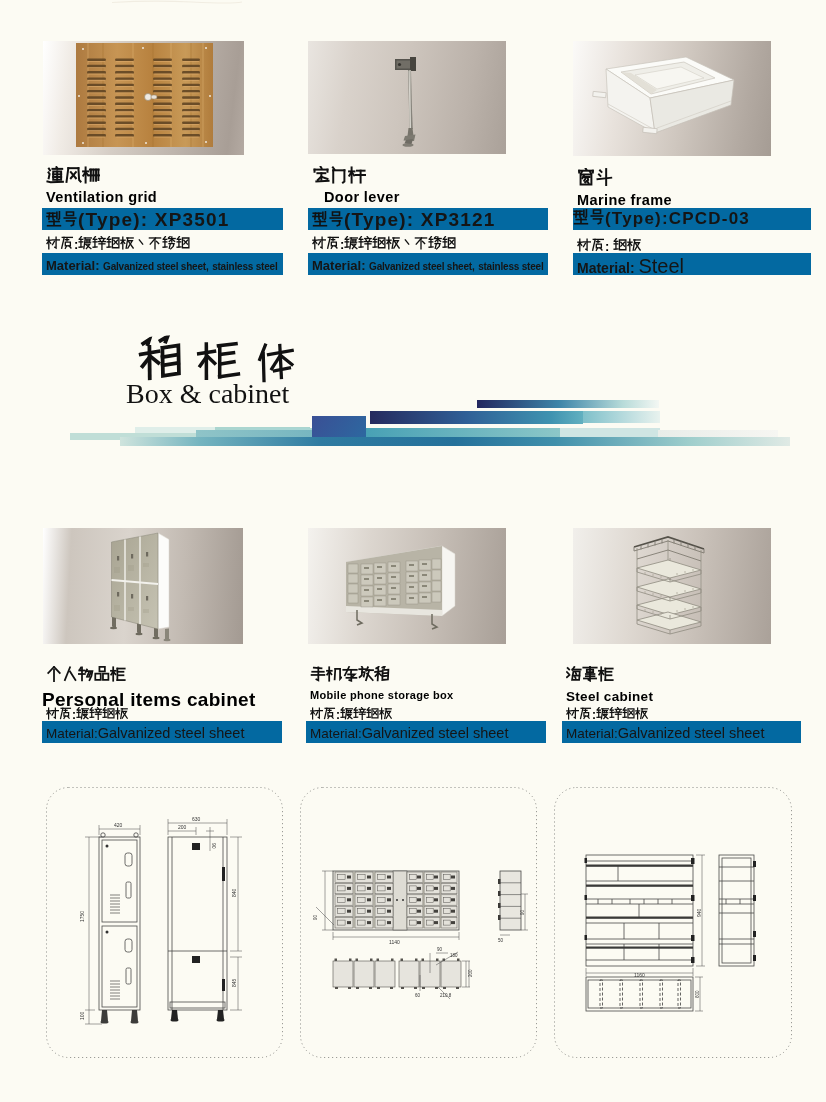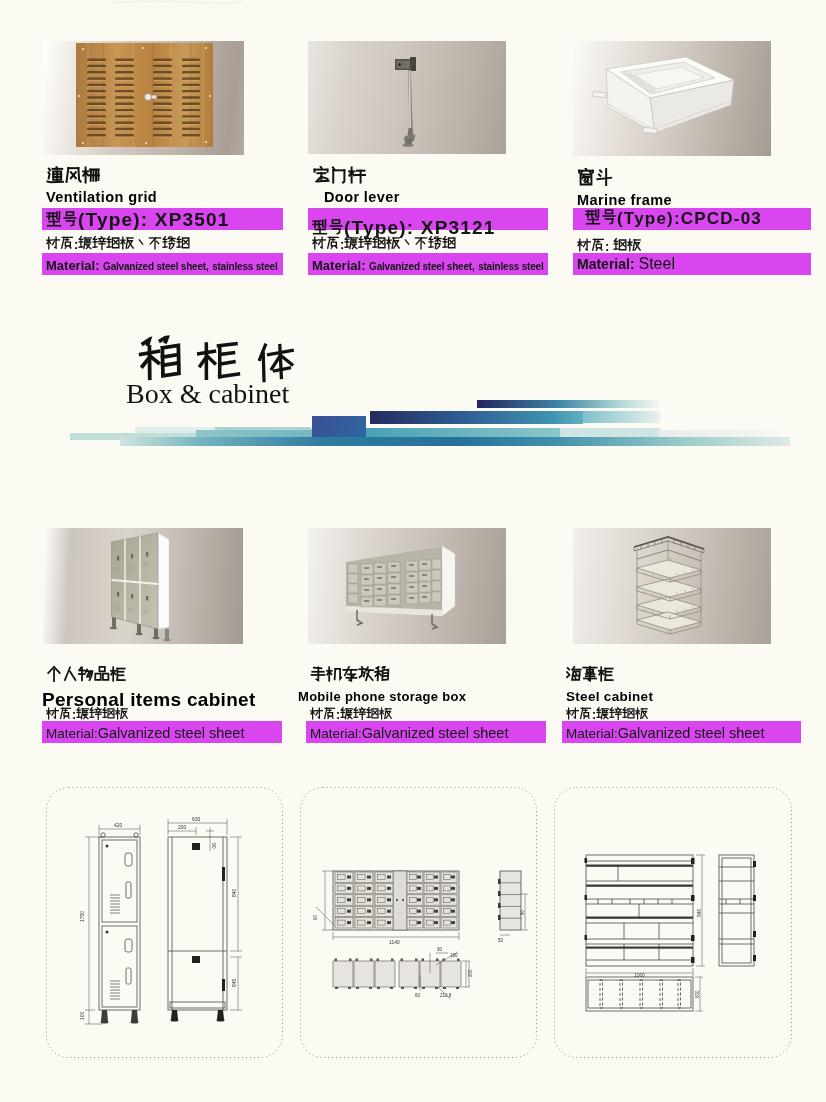--- a/index.html
+++ b/index.html
@@ -1,18 +1,18 @@
 <!DOCTYPE html>
 <html><head><meta charset="utf-8">
 <style>
 html,body{margin:0;padding:0}
 body{width:826px;height:1102px;background:#fcfbf3;font-family:"Liberation Sans",sans-serif;position:relative;overflow:hidden}
 .ab{position:absolute}
 .hz{display:inline-block}
-.bar{background:#d946ef;color:#151515}
+.bar{background:#0369a1;color:#151515}
 .en{font-weight:bold;color:#000000}
 svg{display:block}
 .hz{display:inline-block}
 </style></head><body>
 
 <svg width="0" height="0" style="position:absolute">
     <defs>
       <g id="hz-tong">
         <path d="M16 14 L22 24"></path>
         <path d="M14 36 L20 44 L15 68"></path>
@@ -528,21 +528,21 @@
 
 <div class="ab" style="left:312px;top:166px;height:20px"><svg class="hz" style="vertical-align:-0.08em" width="18" height="18" viewBox="0 0 100 100">
       <use href="#hz-ding" fill="none" stroke="#111" stroke-width="11" stroke-linecap="square" stroke-linejoin="miter"></use>
     </svg><svg class="hz" style="vertical-align:-0.08em" width="18" height="18" viewBox="0 0 100 100">
       <use href="#hz-men" fill="none" stroke="#111" stroke-width="11" stroke-linecap="square" stroke-linejoin="miter"></use>
     </svg><svg class="hz" style="vertical-align:-0.08em" width="18" height="18" viewBox="0 0 100 100">
       <use href="#hz-gan" fill="none" stroke="#111" stroke-width="11" stroke-linecap="square" stroke-linejoin="miter"></use>
     </svg></div>
 <div class="ab en" style="left:324px;top:189px;font-size:14.5px;letter-spacing:0.4px">Door lever</div>
 <div class="ab bar" style="left:308px;top:208px;width:240px;height:22px">
-    <div style="padding:9px 0 0 4px;white-space:nowrap"><svg class="hz" style="vertical-align:-0.08em" width="16" height="16" viewBox="0 0 100 100">
+    <div style="padding:1px 0 0 4px;white-space:nowrap"><svg class="hz" style="vertical-align:-0.08em" width="16" height="16" viewBox="0 0 100 100">
         <use href="#hz-xing2" fill="none" stroke="#111" stroke-width="10" stroke-linecap="square" stroke-linejoin="miter"></use>
       </svg><svg class="hz" style="vertical-align:-0.08em" width="16" height="16" viewBox="0 0 100 100">
         <use href="#hz-hao" fill="none" stroke="#111" stroke-width="10" stroke-linecap="square" stroke-linejoin="miter"></use>
       </svg><span style="font-size:19px;font-weight:bold;letter-spacing:1.2px">(Type): XP3121</span></div>
   </div>
 <div class="ab" style="left:312px;top:235px;height:18px"><svg class="hz" style="vertical-align:-0.08em" width="14" height="14" viewBox="0 0 100 100">
       <use href="#hz-cai" fill="none" stroke="#111" stroke-width="9.5" stroke-linecap="square" stroke-linejoin="miter"></use>
     </svg><svg class="hz" style="vertical-align:-0.08em" width="14" height="14" viewBox="0 0 100 100">
       <use href="#hz-zhi4" fill="none" stroke="#111" stroke-width="9.5" stroke-linecap="square" stroke-linejoin="miter"></use>
     </svg><span style="font-size:13px;font-weight:bold">:</span><svg class="hz" style="vertical-align:-0.08em" width="14" height="14" viewBox="0 0 100 100">
@@ -566,37 +566,37 @@
     <div style="padding:3px 0 0 4px;white-space:nowrap"><span style="font-size:13px;font-weight:bold">Material: </span><span style="font-size:10px;font-weight:bold;letter-spacing:-0.2px">Galvanized steel sheet,  stainless steel</span></div>
   </div>
 
 <div class="ab" style="left:577px;top:168px;height:20px"><svg class="hz" style="vertical-align:-0.08em" width="18" height="18" viewBox="0 0 100 100">
       <use href="#hz-chuang" fill="none" stroke="#111" stroke-width="11" stroke-linecap="square" stroke-linejoin="miter"></use>
     </svg><svg class="hz" style="vertical-align:-0.08em" width="18" height="18" viewBox="0 0 100 100">
       <use href="#hz-dou" fill="none" stroke="#111" stroke-width="11" stroke-linecap="square" stroke-linejoin="miter"></use>
     </svg></div>
 <div class="ab en" style="left:577px;top:192px;font-size:14.5px;letter-spacing:0.4px">Marine frame</div>
 <div class="ab bar" style="left:573px;top:208px;width:238px;height:22px">
-    <div style="padding:1px 0 0 12px;white-space:nowrap"><svg class="hz" style="vertical-align:-0.08em" width="16" height="16" viewBox="0 0 100 100">
+    <div style="padding:1px 0 0 0;white-space:nowrap"><svg class="hz" style="vertical-align:-0.08em" width="16" height="16" viewBox="0 0 100 100">
         <use href="#hz-xing2" fill="none" stroke="#111" stroke-width="10" stroke-linecap="square" stroke-linejoin="miter"></use>
       </svg><svg class="hz" style="vertical-align:-0.08em" width="16" height="16" viewBox="0 0 100 100">
         <use href="#hz-hao" fill="none" stroke="#111" stroke-width="10" stroke-linecap="square" stroke-linejoin="miter"></use>
       </svg><span style="font-size:17px;font-weight:bold;letter-spacing:1.2px">(Type):CPCD-03</span></div>
   </div>
 <div class="ab" style="left:577px;top:237px;height:18px"><svg class="hz" style="vertical-align:-0.08em" width="14" height="14" viewBox="0 0 100 100">
       <use href="#hz-cai" fill="none" stroke="#111" stroke-width="9.5" stroke-linecap="square" stroke-linejoin="miter"></use>
     </svg><svg class="hz" style="vertical-align:-0.08em" width="14" height="14" viewBox="0 0 100 100">
       <use href="#hz-zhi4" fill="none" stroke="#111" stroke-width="9.5" stroke-linecap="square" stroke-linejoin="miter"></use>
     </svg><span style="font-size:13px;font-weight:bold">: </span><svg class="hz" style="vertical-align:-0.08em" width="14" height="14" viewBox="0 0 100 100">
       <use href="#hz-gang" fill="none" stroke="#111" stroke-width="9.5" stroke-linecap="square" stroke-linejoin="miter"></use>
     </svg><svg class="hz" style="vertical-align:-0.08em" width="14" height="14" viewBox="0 0 100 100">
       <use href="#hz-ban" fill="none" stroke="#111" stroke-width="9.5" stroke-linecap="square" stroke-linejoin="miter"></use>
     </svg></div>
 <div class="ab bar" style="left:573px;top:253px;width:238px;height:22px">
-    <div style="padding:2px 0 0 4px;white-space:nowrap"><span style="font-size:14px;font-weight:bold">Material: </span><span style="font-size:16px">Steel</span></div>
+    <div style="padding:2px 0 0 4px;white-space:nowrap"><span style="font-size:14px;font-weight:bold">Material: </span><span style="font-size:20px">Steel</span></div>
   </div>
 
 <div class="ab" style="left:138px;top:336px;width:170px;height:50px"><span style="display:inline-block;transform:rotate(-4deg)"><svg class="hz" style="vertical-align:0" width="46" height="46" viewBox="0 0 100 100">
         <use href="#hz-sxiang" fill="none" stroke="#111" stroke-width="8.2" stroke-linecap="square" stroke-linejoin="miter"></use>
       </svg></span><span style="display:inline-block;margin-left:13px;transform:rotate(-3deg)"><svg class="hz" style="vertical-align:0" width="43" height="43" viewBox="0 0 100 100">
         <use href="#hz-sgui" fill="none" stroke="#111" stroke-width="8.2" stroke-linecap="square" stroke-linejoin="miter"></use>
       </svg></span><span style="display:inline-block;margin-left:15px;transform:rotate(-5deg)"><svg class="hz" style="vertical-align:0" width="40" height="40" viewBox="0 0 100 100">
         <use href="#hz-sti" fill="none" stroke="#111" stroke-width="8.2" stroke-linecap="square" stroke-linejoin="miter"></use>
       </svg></span></div>
 
@@ -815,21 +815,21 @@
       <use href="#hz-shou" fill="none" stroke="#111" stroke-width="11" stroke-linecap="square" stroke-linejoin="miter"></use>
     </svg><svg class="hz" style="vertical-align:-0.08em" width="16" height="16" viewBox="0 0 100 100">
       <use href="#hz-ji1" fill="none" stroke="#111" stroke-width="11" stroke-linecap="square" stroke-linejoin="miter"></use>
     </svg><svg class="hz" style="vertical-align:-0.08em" width="16" height="16" viewBox="0 0 100 100">
       <use href="#hz-cun" fill="none" stroke="#111" stroke-width="11" stroke-linecap="square" stroke-linejoin="miter"></use>
     </svg><svg class="hz" style="vertical-align:-0.08em" width="16" height="16" viewBox="0 0 100 100">
       <use href="#hz-fang4" fill="none" stroke="#111" stroke-width="11" stroke-linecap="square" stroke-linejoin="miter"></use>
     </svg><svg class="hz" style="vertical-align:-0.08em" width="16" height="16" viewBox="0 0 100 100">
       <use href="#hz-sxiang" fill="none" stroke="#111" stroke-width="11" stroke-linecap="square" stroke-linejoin="miter"></use>
     </svg></div>
-<div class="ab en" style="left:298px;top:689px;font-size:13px;letter-spacing:0.3px">Mobile phone storage box</div>
+<div class="ab en" style="left:310px;top:689px;font-size:11px;letter-spacing:0.3px">Mobile phone storage box</div>
 <div class="ab" style="left:310px;top:705px;height:16px"><svg class="hz" style="vertical-align:-0.08em" width="13" height="13" viewBox="0 0 100 100">
       <use href="#hz-cai" fill="none" stroke="#111" stroke-width="9.5" stroke-linecap="square" stroke-linejoin="miter"></use>
     </svg><svg class="hz" style="vertical-align:-0.08em" width="13" height="13" viewBox="0 0 100 100">
       <use href="#hz-zhi4" fill="none" stroke="#111" stroke-width="9.5" stroke-linecap="square" stroke-linejoin="miter"></use>
     </svg><span style="font-size:12px;font-weight:bold">:</span><svg class="hz" style="vertical-align:-0.08em" width="13" height="13" viewBox="0 0 100 100">
       <use href="#hz-du" fill="none" stroke="#111" stroke-width="9.5" stroke-linecap="square" stroke-linejoin="miter"></use>
     </svg><svg class="hz" style="vertical-align:-0.08em" width="13" height="13" viewBox="0 0 100 100">
       <use href="#hz-xin" fill="none" stroke="#111" stroke-width="9.5" stroke-linecap="square" stroke-linejoin="miter"></use>
     </svg><svg class="hz" style="vertical-align:-0.08em" width="13" height="13" viewBox="0 0 100 100">
       <use href="#hz-gang" fill="none" stroke="#111" stroke-width="9.5" stroke-linecap="square" stroke-linejoin="miter"></use>

